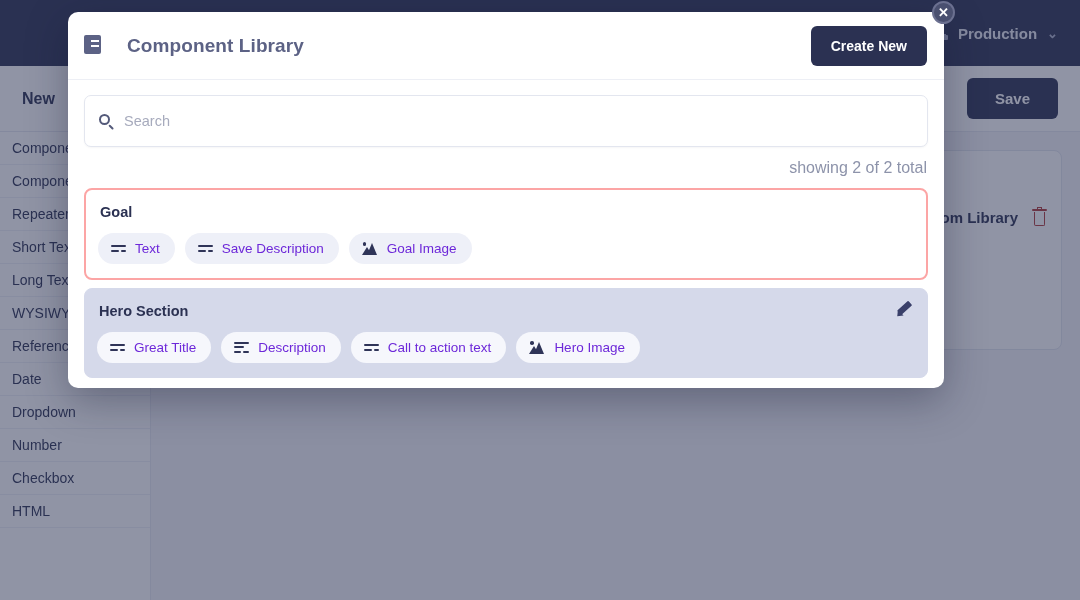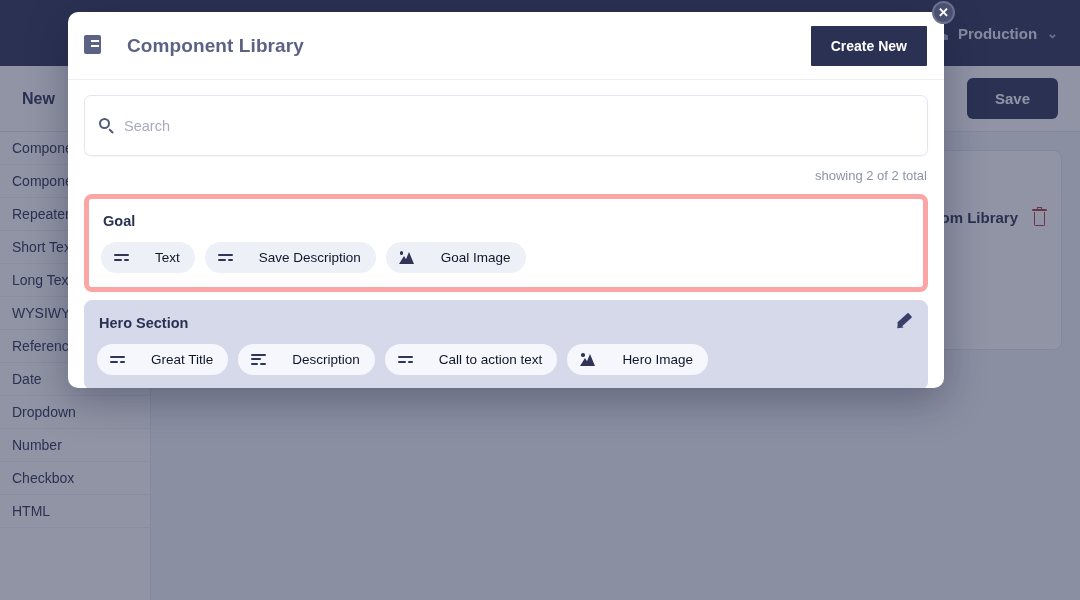--- a/index.html
+++ b/index.html
@@ -108,76 +108,76 @@
     border-bottom: 1px solid #edeff5;
   }
   .modal-title-wrap { display: flex; align-items: flex-start; gap: 26px; }
   .book-icon { width: 17px; height: 19px; position: relative; }
   .book-icon .spine { position: absolute; left: 0; top: 0; width: 4px; height: 19px; background: #5c6285; border-radius: 2px 0 0 2px; }
   .book-icon .pg { position: absolute; left: 4px; top: 0; width: 13px; height: 19px; background: #5c6285; border-radius: 0 2px 2px 0; }
   .book-icon .l1 { position: absolute; left: 6.5px; top: 5px; width: 8px; height: 2px; background: #fff; }
   .book-icon .l2 { position: absolute; left: 6.5px; top: 10px; width: 8px; height: 2px; background: #fff; }
   .modal-title { font-size: 19px; font-weight: bold; color: #5c6285; letter-spacing: .1px; }
   .create-btn {
-    background: #2b3152; color: #ffffff; border: none; border-radius: 1px;
+    background: #2b3152; color: #ffffff; border: none; border-radius: 6px;
     font-size: 14px; font-weight: bold; padding: 12px 20px; cursor: pointer;
     font-family: "Liberation Sans", sans-serif;
   }
   .close-btn {
     position: absolute; left: 932px; top: 1px;
     width: 23px; height: 23px; border-radius: 50%;
     background: #4a5070; color: #fff;
     display: flex; align-items: center; justify-content: center;
     font-size: 13px; font-weight: bold; cursor: pointer;
     border: 2px solid #6b7090;
     line-height: 1;
     z-index: 30;
   }
 
   .modal-body { padding: 15px 16px 0 16px; }
 
   .search-wrap {
     display: flex; align-items: center; gap: 10px;
-    height: 61px; border: 1px solid #e3e6ef; border-radius: 7px;
+    height: 52px; border: 1px solid #e3e6ef; border-radius: 7px;
     padding: 0 14px; background: #fff;
     box-shadow: 0 1px 2px rgba(30,35,60,.04);
   }
   .search-icon { width: 15px; height: 15px; position: relative; flex: none; }
   .search-icon .ring {
     position: absolute; left: 0; top: 0; width: 11px; height: 11px;
     border: 2px solid #545a7a; border-radius: 50%;
   }
   .search-icon .hdl2 {
     position: absolute; left: 9.5px; top: 10px; width: 6px; height: 2px;
     background: #545a7a; transform: rotate(45deg); transform-origin: left center; border-radius: 1px;
   }
   .search-input {
     flex: 1; border: none; outline: none; font-size: 14.5px;
     color: #2b3152; font-family: "Liberation Sans", sans-serif;
     background: transparent;
   }
   .search-input::placeholder { color: #a7abbd; }
 
   .count-line {
-    text-align: right; font-size: 13px; color: #8d93aa;
+    text-align: right; font-size: 16px; color: #8d93aa;
     margin-top: 12px; margin-bottom: 11px; padding-right: 1px;
   }
 
   .comp-card {
     border-radius: 8px; padding: 14px 14px 14px 12px;
     margin-bottom: 8px; position: relative;
   }
-  .comp-card.plain { background: #ffffff; border: 5px solid #fca5a5; }
+  .comp-card.plain { background: #ffffff; border: 2px solid #fca5a5; }
   .comp-card.selected { background: #d5d9ea; border: 1px solid #d5d9ea; }
   .comp-name { font-size: 14.5px; font-weight: bold; color: #2b3152; margin-bottom: 13px; padding-left: 2px; }
   .chips { display: flex; flex-wrap: wrap; gap: 10px; }
   .chip {
-    display: inline-flex; align-items: center; gap: 26px;
+    display: inline-flex; align-items: center; gap: 9px;
     border-radius: 999px; padding: 8px 15px 8px 13px;
-    font-size: 13.5px; color: #0f172a; white-space: nowrap;
+    font-size: 13.5px; color: #6d28d9; white-space: nowrap;
   }
   .comp-card.plain .chip { background: #eef0f8; }
   .comp-card.selected .chip { background: #f6f7fc; }
 
   .edit-btn {
     position: absolute; right: 10px; top: 10px;
     width: 22px; height: 22px; cursor: pointer;
   }
   .pencil { position: relative; width: 18px; height: 18px; }
   .pencil .shaft {

